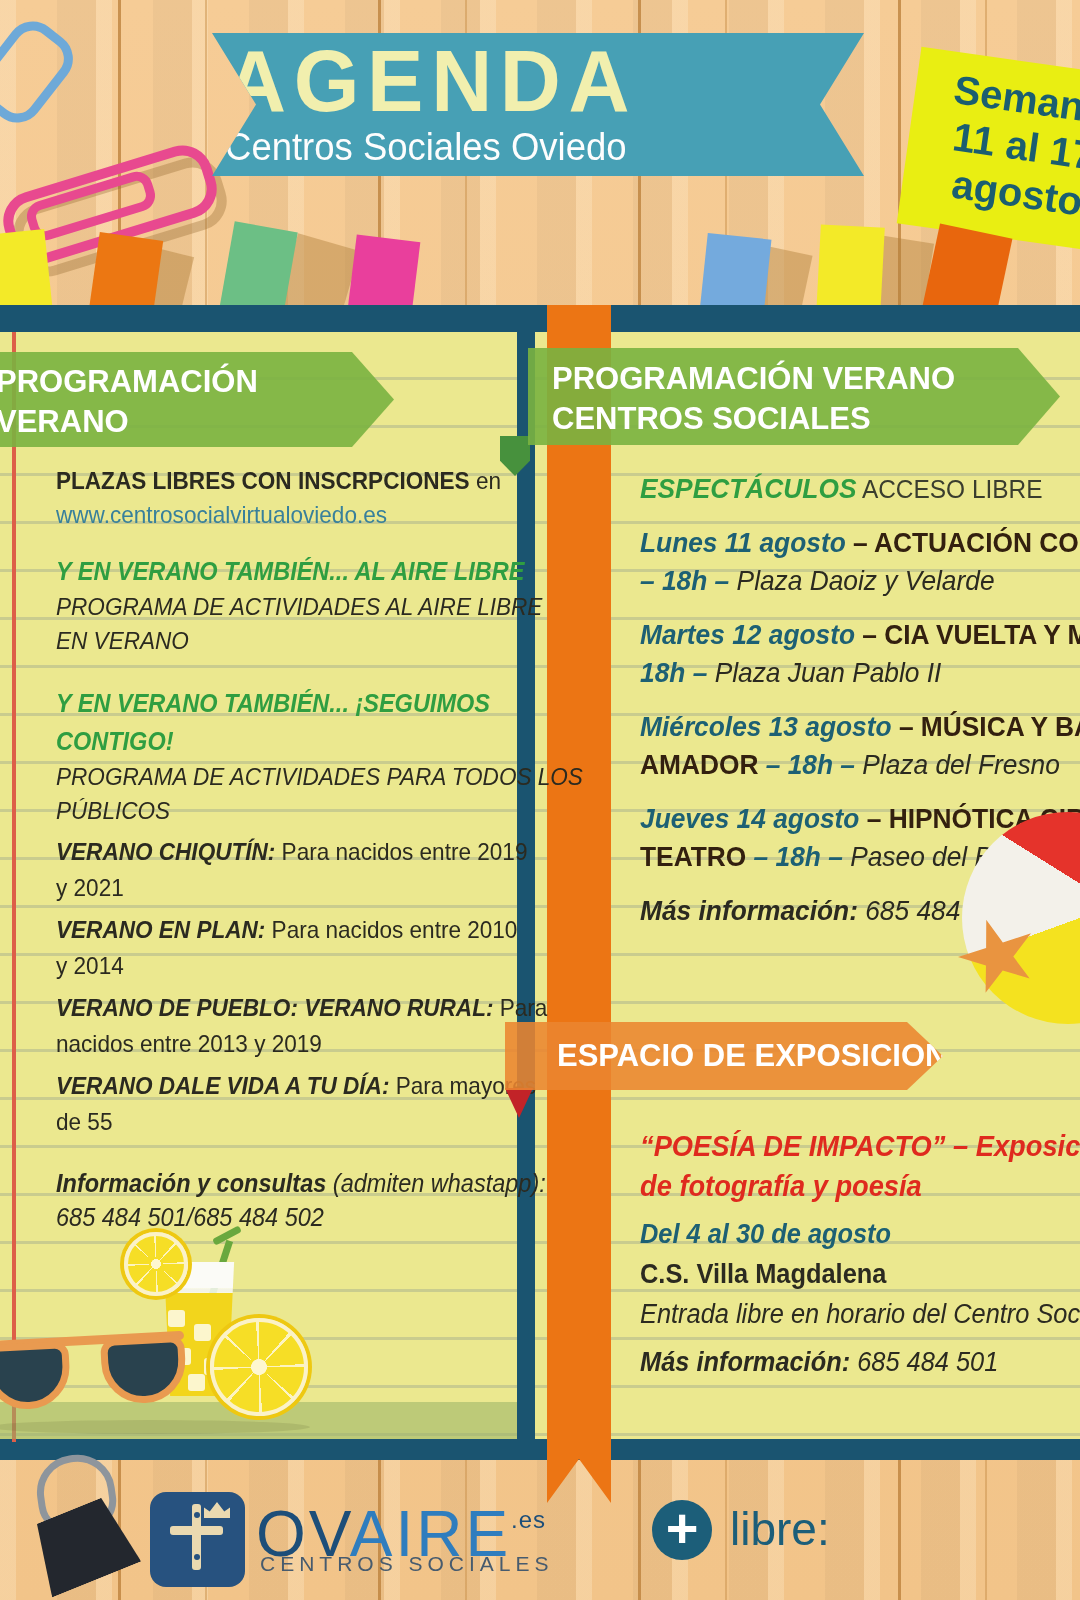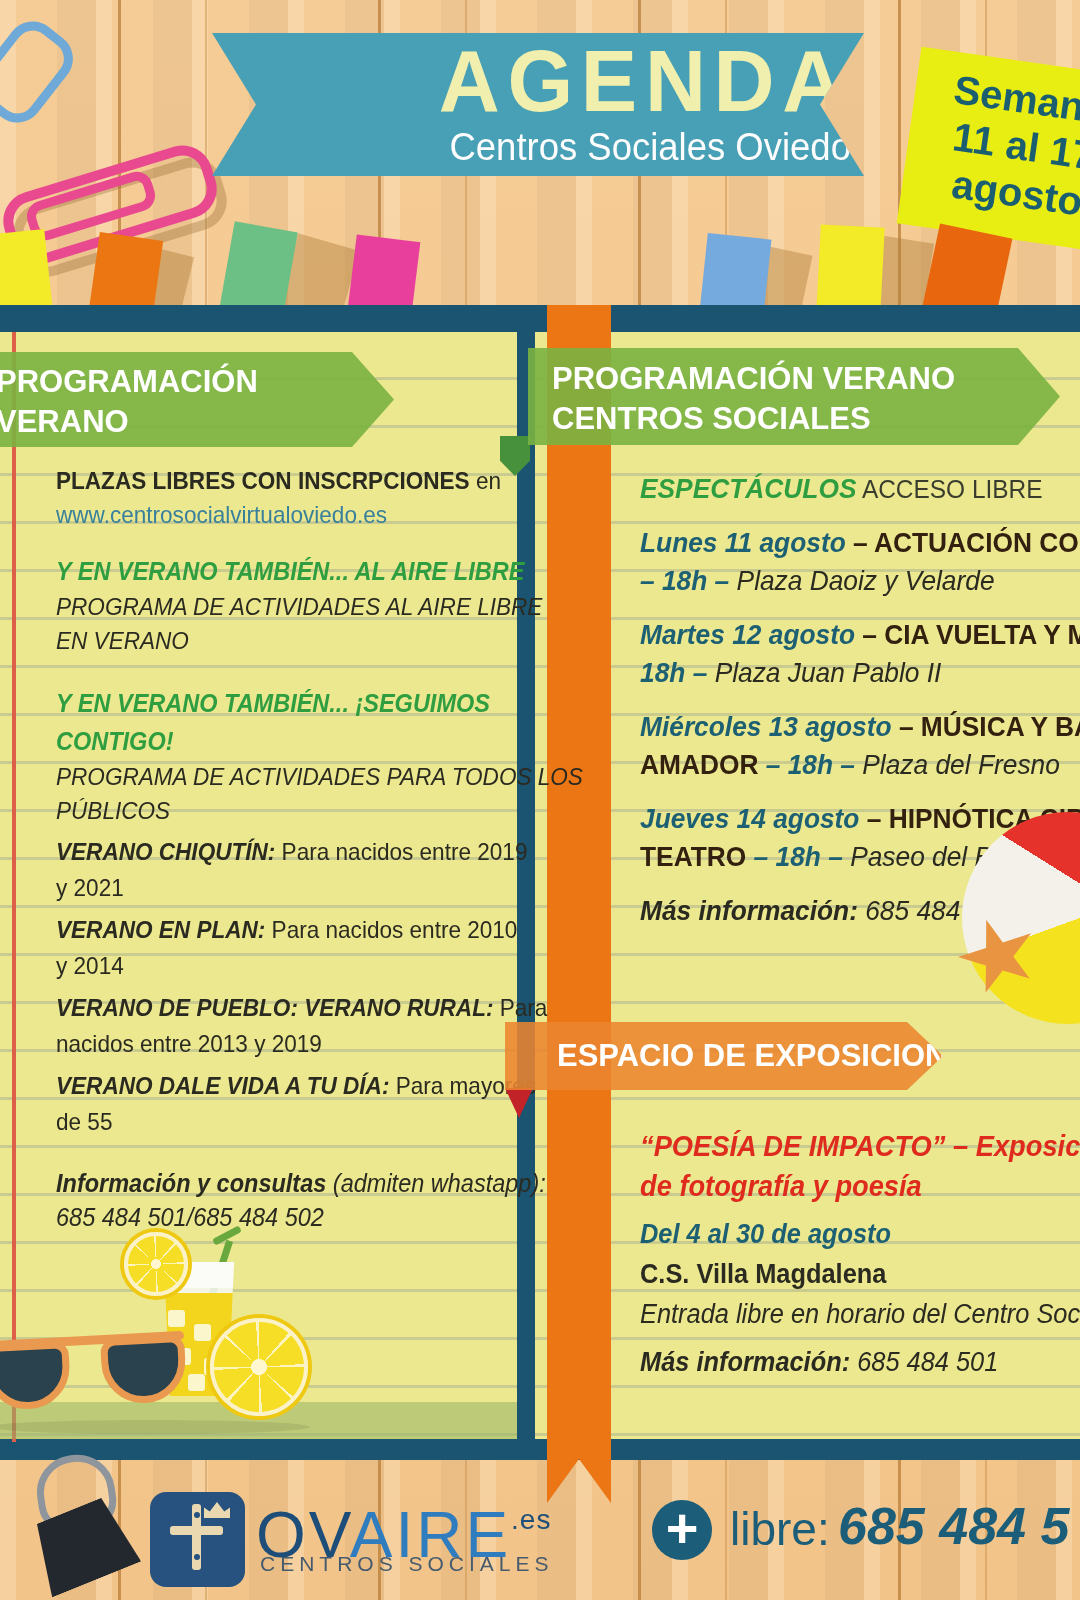--- a/index.html
+++ b/index.html
@@ -17,21 +17,21 @@
 
   
   .pclip-blue{left:-10px;top:22px;width:52px;height:82px;border:9px solid #6ea9d8;border-radius:26px;transform:rotate(38deg)}
   .pclip-pink-sh{left:12px;top:180px;width:196px;height:54px;border:10px solid rgba(150,105,50,.35);border-radius:30px;transform:rotate(-17deg)}
   .pclip-pink{left:2px;top:168px;width:196px;height:54px;border:10px solid #e8498f;border-radius:30px;transform:rotate(-17deg)}
   .pclip-pink-in{left:26px;top:186px;width:112px;height:22px;border:9px solid #e8498f;border-radius:16px;transform:rotate(-17deg)}
 
   
   .banner{left:212px;top:33px;width:652px;height:143px;background:#47a0b5;
     clip-path:polygon(0 0,100% 0,calc(100% - 44px) 50%,100% 100%,0 100%,44px 50%);
-    text-align:right;color:#fff}
+    text-align:left;color:#fff}
   .banner .t1{margin-top:2px;font-size:88px;font-weight:bold;letter-spacing:8px;color:#f1efae;line-height:92px;transform:scaleX(.96)}
   .banner .t2{font-size:38px;color:#fdfdfd;line-height:40px;transform:scaleX(.96)}
 
   
   .note{left:908px;top:62px;width:230px;height:178px;background:#e9ee12;transform:rotate(8deg);
     color:#1b5e70;font-weight:bold;font-size:40px;line-height:47px;text-align:center;padding-top:14px;box-sizing:border-box}
 
   
   .tab{width:64px;height:108px}
   .tsh{background:rgba(178,128,60,.45)}
@@ -123,21 +123,21 @@
   .bclip-wire{position:absolute;left:22px;top:-8px;width:64px;height:64px;border:7px solid #8e959c;border-radius:48% 48% 40% 40%;transform:rotate(14deg)}
   .crest{left:150px;top:1492px;width:95px;height:95px;background:#27527f;border-radius:16px}
   .cv{position:absolute;left:42px;top:12px;width:9px;height:66px;background:#ead9b0;border-radius:3px}
   .ch{position:absolute;left:20px;top:34px;width:53px;height:9px;background:#ead9b0;border-radius:3px}
   .crown{position:absolute;left:54px;top:10px;width:26px;height:16px;background:#ead9b0;
     clip-path:polygon(0 100%,0 35%,22% 60%,50% 0,78% 60%,100% 35%,100% 100%)}
   .cdot{position:absolute;width:6px;height:6px;border-radius:50%;background:#27527f}
   .wordmark{left:256px;top:1488px;font-size:64px;letter-spacing:3px;line-height:64px}
   .wm-d{color:#1d4e79}
   .wm-l{color:#2f7dbe}
-  .wm-es{font-size:28px;color:#1d4e79;vertical-align:28px;letter-spacing:1px}
+  .wm-es{font-size:24px;color:#1d4e79;vertical-align:28px;letter-spacing:1px}
   .wm-sub{left:260px;top:1552px;font-size:21px;letter-spacing:5px;color:#475b6e}
   .pluscirc{left:652px;top:1500px;width:60px;height:60px;border-radius:50%;background:#1c5e79;color:#fff;
     font-size:56px;font-weight:bold;text-align:center;line-height:56px}
   .finfo{left:730px;top:1502px;font-size:46px;color:#1c5e79}
   .fphone{left:838px;top:1496px;font-size:52px;font-weight:bold;font-style:italic;color:#1c5e79;white-space:nowrap}
 </style>
 </head>
 <body>
 
 <div class="page">
@@ -288,14 +288,13 @@
     <div class="cv"></div>
     <div class="ch"></div>
     <div class="crown"></div>
     <div class="cdot" style="left:44px;top:20px"></div>
     <div class="cdot" style="left:44px;top:62px"></div>
   </div>
   <div class="abs wordmark"><span class="wm-d">OV</span><span class="wm-l">AIRE</span><span class="wm-es">.es</span></div>
   <div class="abs wm-sub">CENTROS SOCIALES</div>
   <div class="abs pluscirc">+</div>
   <div class="abs finfo">libre:</div>
-  <div class="abs fphone">685 484 5</div>
 </div>
 
 </body></html>

